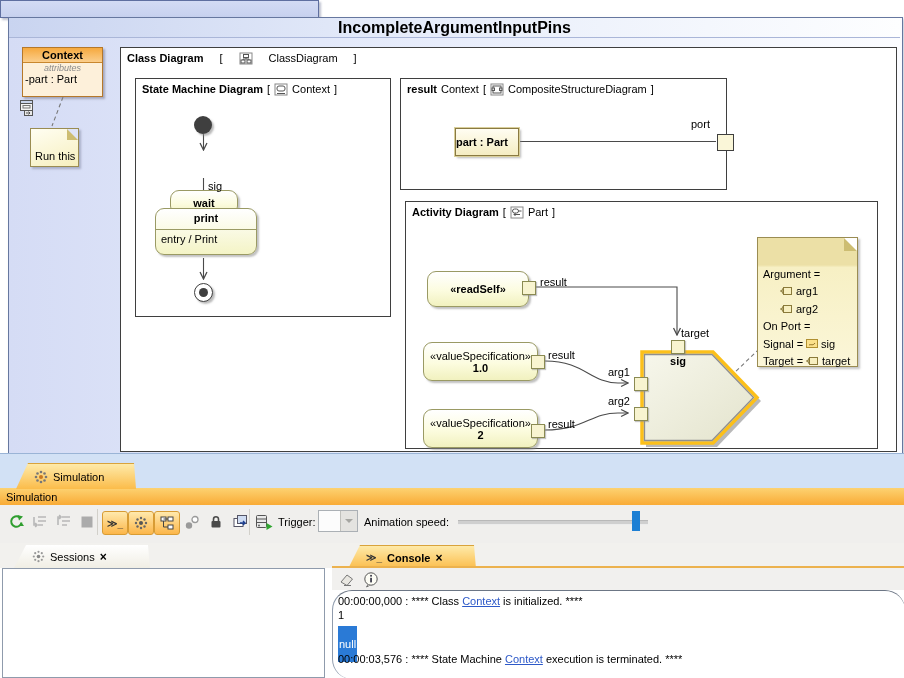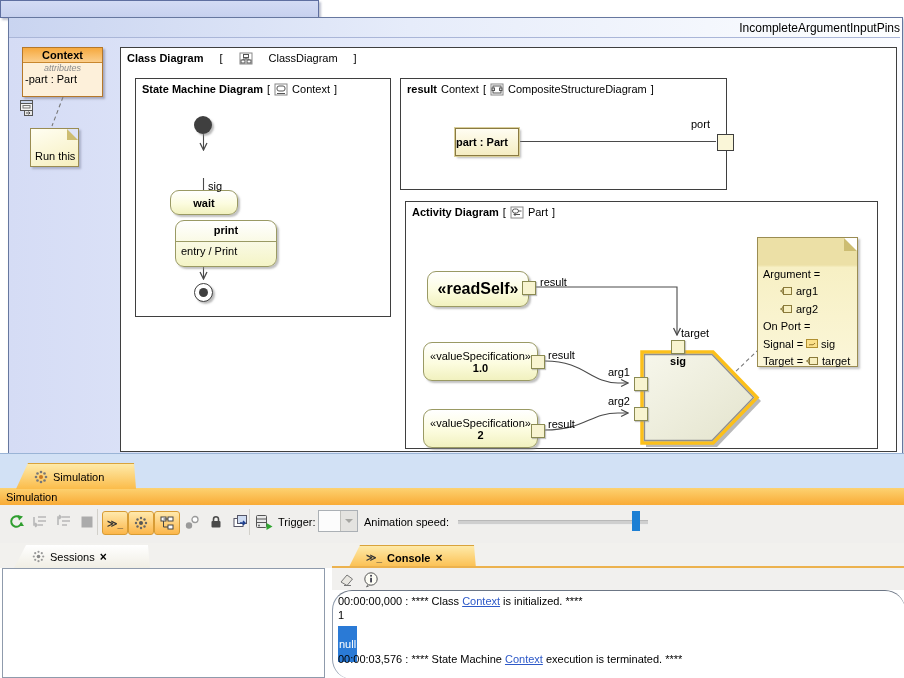--- a/index.html
+++ b/index.html
@@ -5,21 +5,21 @@
   html,body{margin:0;padding:0;background:#fff;}
   #stage{position:relative;width:904px;height:678px;overflow:hidden;
          font-family:"Liberation Sans",sans-serif;font-size:11px;color:#000;background:#fff;}
   .abs{position:absolute;}
   .b{font-weight:bold;}
   .i{font-style:italic;}
   
   .bgbar{background:linear-gradient(180deg,#d3dbf4,#c7d1ef);border:1px solid #5f6fa0;box-shadow:2px 2px 2px rgba(110,120,150,.45);}
   .mainwin{border:1px solid #66779f;background:linear-gradient(90deg,#d5dcf5 0%,#e3e9fa 35%,#f2f5fd 75%,#fbfcff 100%);box-shadow:2px 2px 3px rgba(110,120,150,.35);}
   .titlebar{background:linear-gradient(90deg,#c9d4f0 0%,#e6ecfa 45%,#fdfeff 100%);border-bottom:1px solid #aab6d8;
-            display:flex;align-items:center;justify-content:flex-end;font-size:12px;font-weight:normal;}
+            display:flex;align-items:center;justify-content:center;font-size:16px;font-weight:bold;}
   
   .frame{border:1px solid #3f3f3f;background:#fff;}
   .ftab{background:#fff;display:flex;align-items:center;gap:4px;padding:0 14px 0 6px;height:20px;
         clip-path:polygon(0 0,100% 0,calc(100% - 10px) 100%,0 100%);
         filter:drop-shadow(1px 0 0 #3f3f3f) drop-shadow(0 1px 0 #3f3f3f);white-space:nowrap;}
   .ftab .ttl{font-weight:bold;}
   
   .node{background:linear-gradient(180deg,#ffffff 0%,#fcfcdf 55%,#f1f1bf 100%);border:1px solid #9a9a64;
         border-radius:9px;box-shadow:2px 2px 2px rgba(140,140,140,.55);
         display:flex;align-items:center;justify-content:center;text-align:center;}
@@ -62,21 +62,21 @@
   .combo .chev{width:0;height:0;border:4px solid transparent;border-top-color:#9a9a96;margin-top:4px;}
   .slidertrack{height:3px;background:#cfcfcf;border-top:1px solid #b8b8b8;border-bottom:1px solid #ececec;}
   .sliderhandle{width:8px;height:20px;background:#1d7fd4;}
   .pane{background:#fff;border:1px solid #8f9bac;}
   .ctoolbar{background:#f1f0ee;display:flex;align-items:center;gap:8px;padding-left:7px;}
   .cbody{background:#fff;border-top:1px solid #6c7685;border-left:1px solid #8f9bac;padding:3px 0 0 5px;
          line-height:14.4px;overflow:hidden;}
   .clink{color:#2d59c8;text-decoration:underline;cursor:pointer;}
   .sel{background:#2a7ad6;color:#fff;padding:12px 1px;}
   .xglyph{font-weight:bold;font-size:12px;cursor:pointer;}
-  .stereot{font-size:16px;}
+  .stereot{font-size:11px;}
   .icon{display:inline-flex;align-items:center;justify-content:center;}
 </style>
 </head>
 <body>
 
 <div id="stage">
 
   <div class="abs bgbar" style="left:0;top:0;width:317px;height:16px;"></div>
 
   <div class="abs mainwin" style="left:8px;top:17px;width:893px;height:436px;"></div>
@@ -135,21 +135,21 @@
     </span>
     <span>Context</span>
     <span>]</span>
   </div>
 
   <div class="abs" style="left:194px;top:116px;width:18px;height:18px;border-radius:50%;background:#3f3f3f;box-shadow:2px 2px 2px rgba(140,140,140,.6);z-index:6;"></div>
   <div class="abs node b" style="left:170px;top:146px;width:66px;height:23px;z-index:6;margin-top:44px;">
     <span>wait</span>
   </div>
   <div class="abs lbl" style="left:208px;top:180px;z-index:6;">sig</div>
-  <div class="abs node2" style="left:155px;top:220px;width:100px;height:45px;z-index:6;margin-left:20px;">
+  <div class="abs node2" style="left:155px;top:208px;width:100px;height:45px;z-index:6;">
     <div class="b" style="text-align:center;padding-top:3px;height:17px;border-bottom:1px solid #9a9a64;">print</div>
     <div style="padding:3px 0 0 5px;">entry / Print</div>
   </div>
   <div class="abs" style="left:194px;top:283px;width:17px;height:17px;border-radius:50%;background:#fff;border:1.5px solid #3f3f3f;box-shadow:2px 2px 2px rgba(140,140,140,.6);z-index:6;">
     <div style="position:absolute;left:4px;top:4px;width:9px;height:9px;border-radius:50%;background:#3f3f3f;"></div>
   </div>
 
   <div class="abs frame" style="left:400px;top:78px;width:325px;height:110px;z-index:4;"></div>
   <div class="abs ftab" style="left:401px;top:79px;z-index:5;">
     <span class="ttl">result</span>

